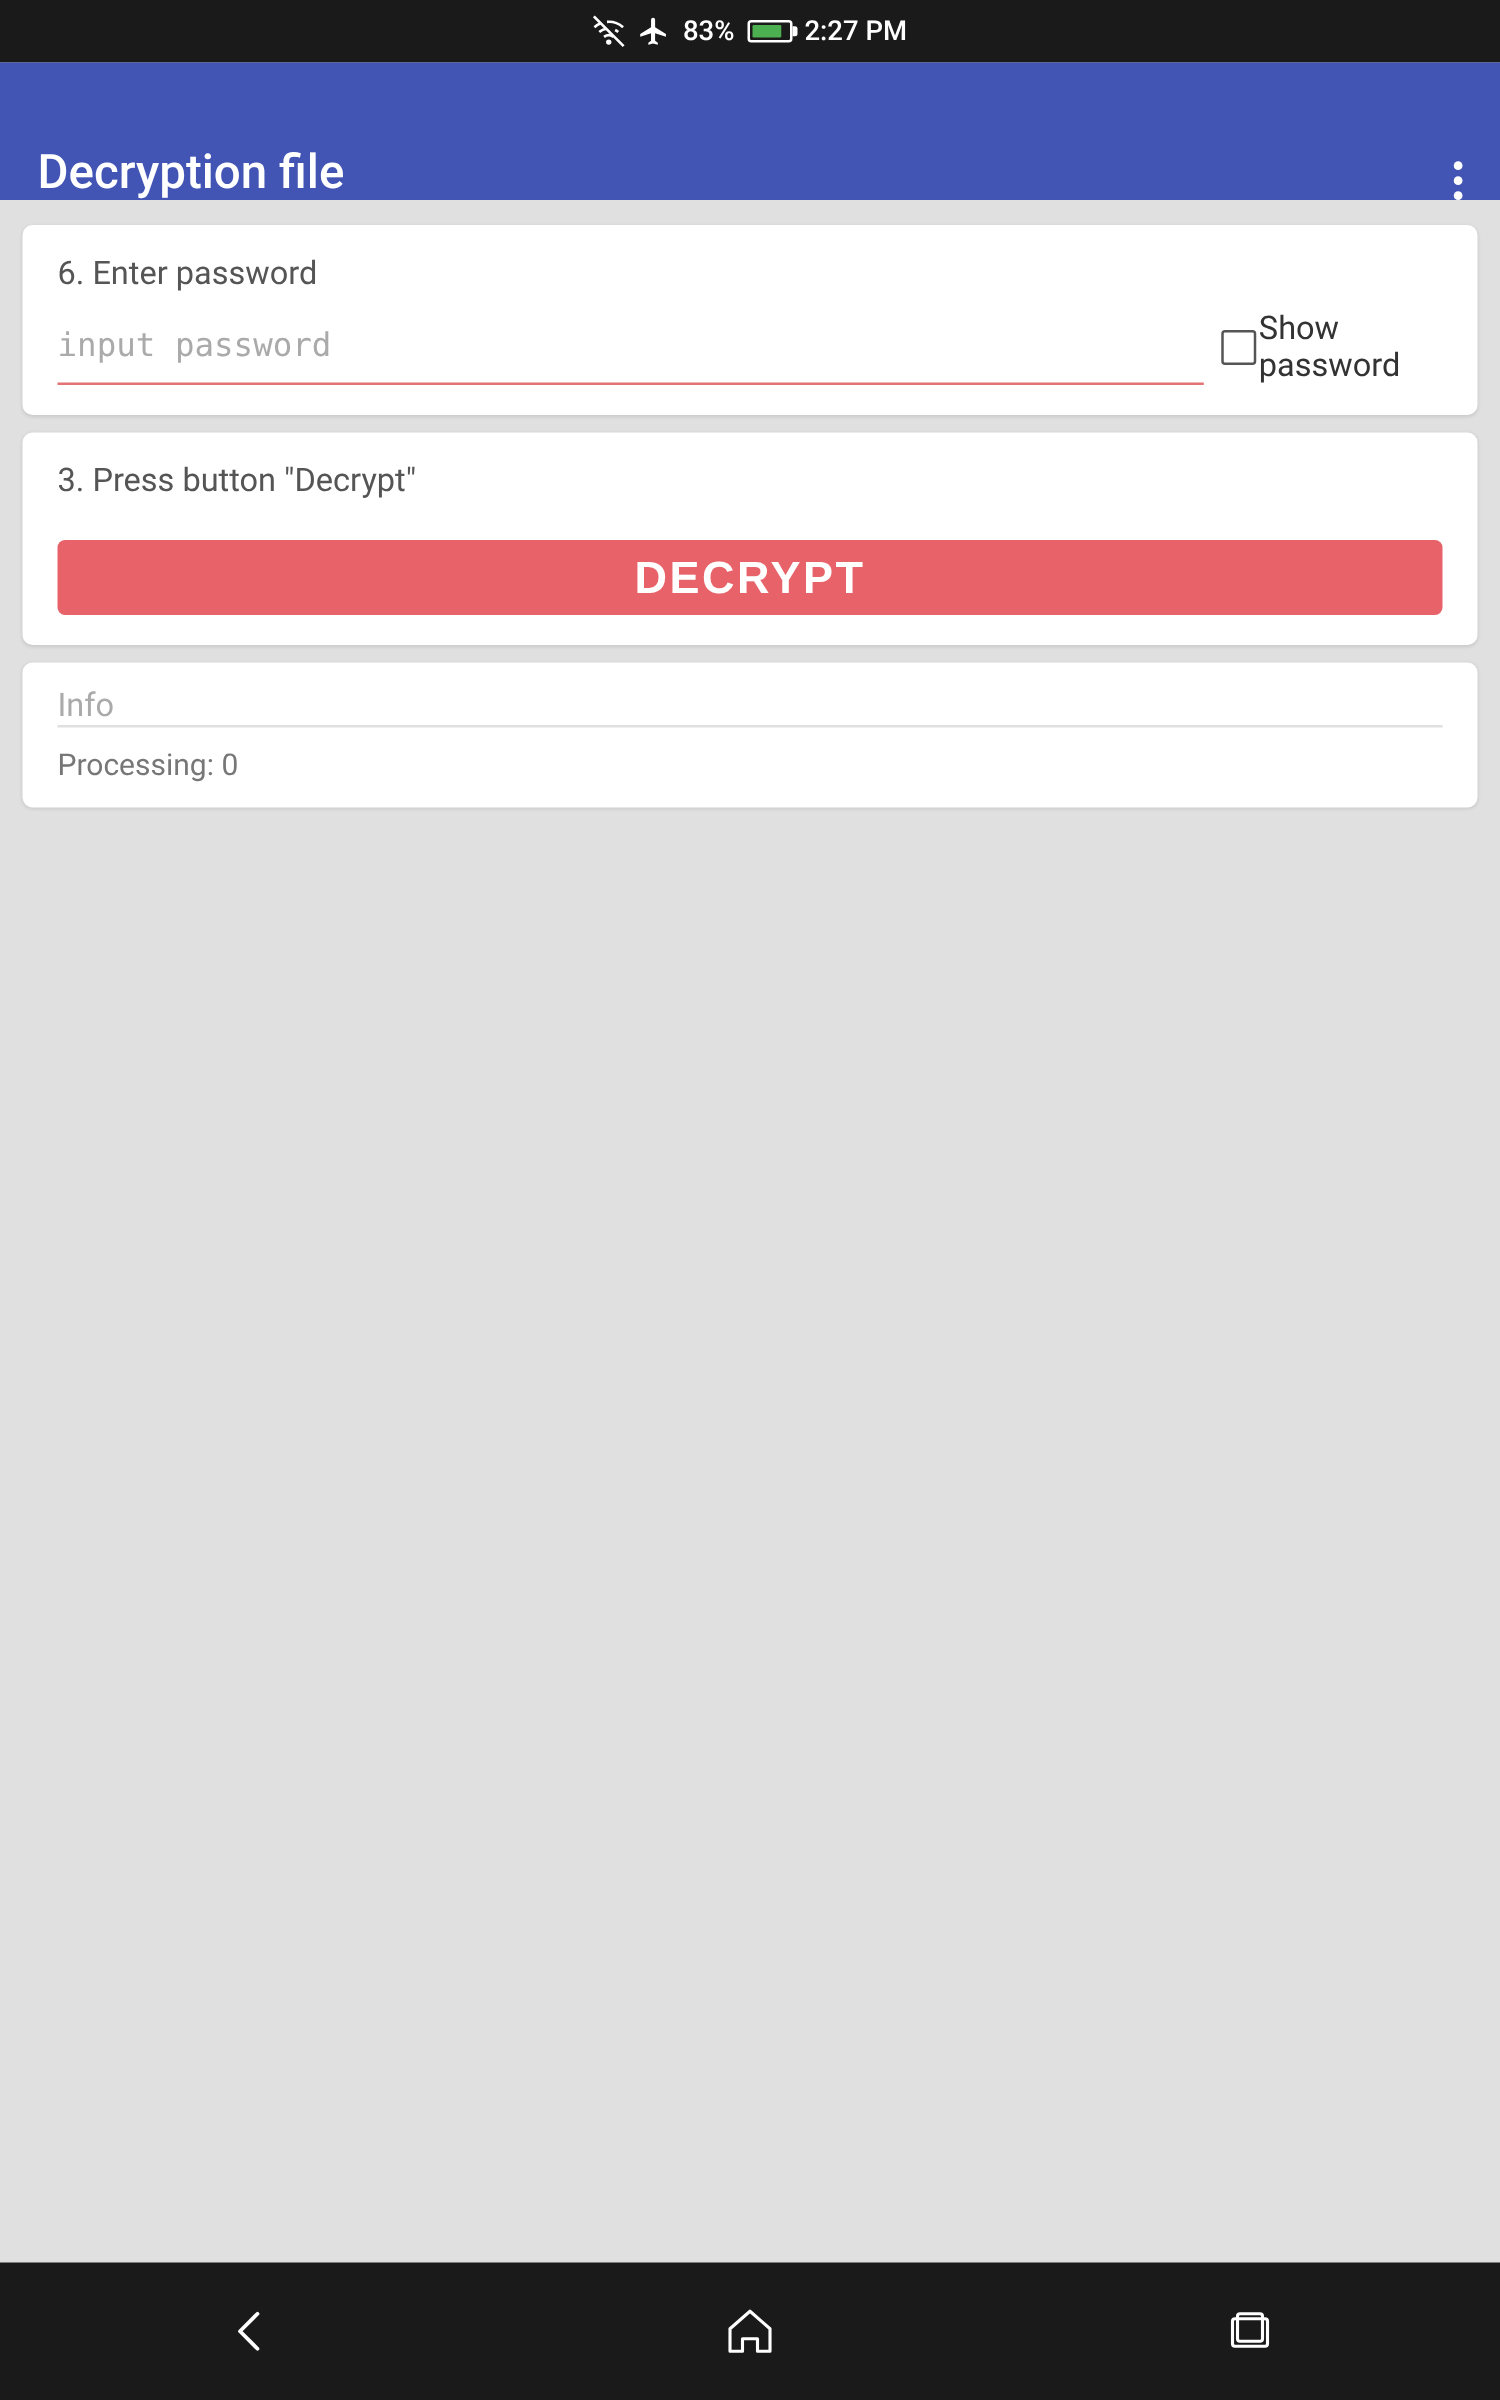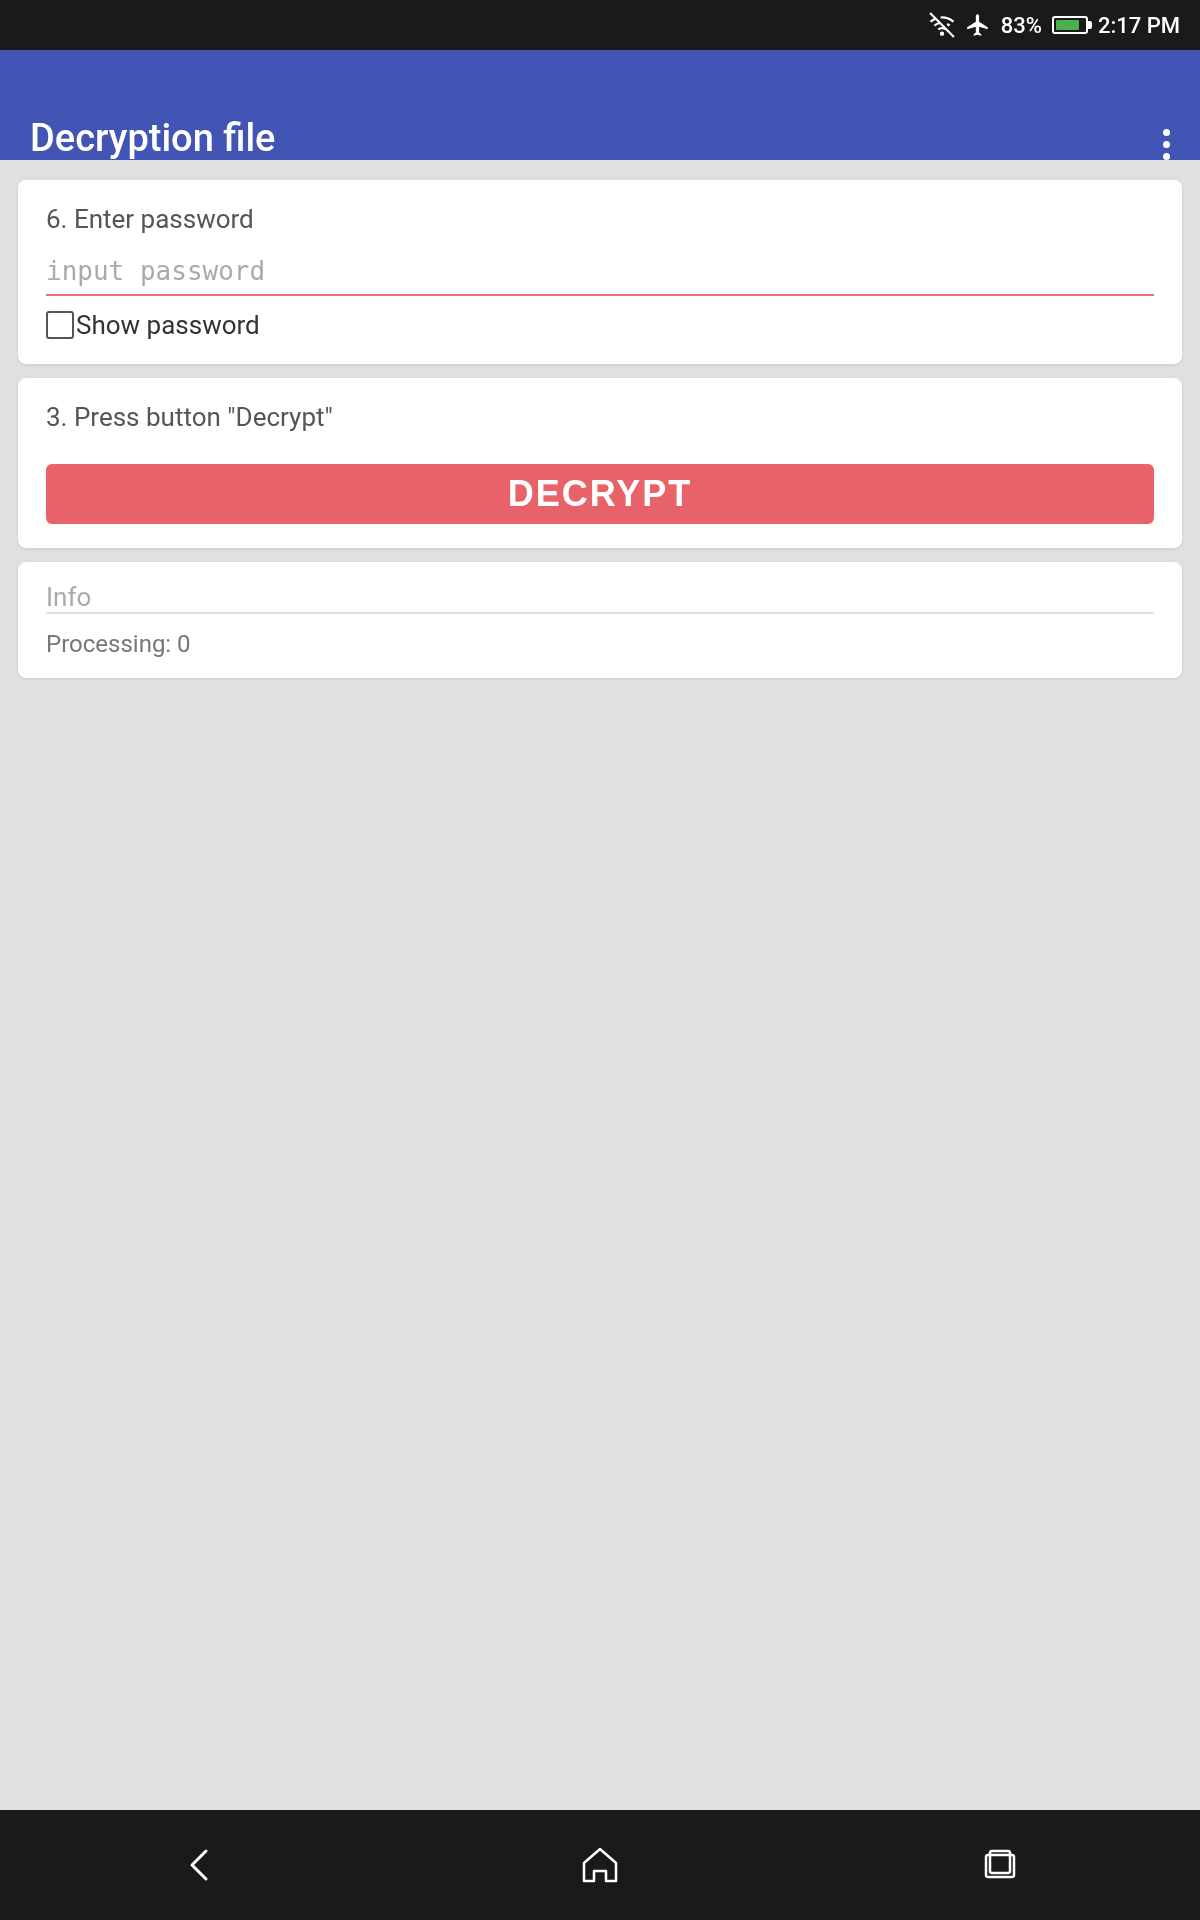--- a/index.html
+++ b/index.html
@@ -17,21 +17,21 @@
       flex-direction: column;
       overflow: hidden;
     }
 
     
     .status-bar {
       background-color: #1a1a1a;
       height: 50px;
       display: flex;
       align-items: center;
-      justify-content: flex-end;
+      justify-content: center;
       padding: 0 20px;
       gap: 12px;
       flex-shrink: 0;
     }
 
     .status-icons {
       display: flex;
       align-items: center;
       gap: 10px;
     }
@@ -172,21 +172,21 @@
     }
 
     .folder-icon svg {
       width: 100%;
       height: 100%;
     }
 
     
     .password-section {
       display: flex;
-      flex-direction: column;
+      flex-direction: row;
       gap: 14px;
     }
 
     .password-input {
       width: 100%;
       border: none;
       border-bottom: 2px solid #e57373;
       outline: none;
       font-size: 26px;
       font-family: monospace;
@@ -326,21 +326,21 @@
     </svg>
 
     <span class="status-text">83%</span>
 
     <div class="battery-icon">
       <div class="battery-body">
         <div class="battery-fill"></div>
       </div>
     </div>
 
-    <span class="status-text">2:17 PM</span>
+    <span class="status-text">2:27 PM</span>
   </div>
 </div>
 
 <div class="app-bar">
   <span class="app-title">Decryption file</span>
   <div class="more-icon">
     <div class="more-dot"></div>
     <div class="more-dot"></div>
     <div class="more-dot"></div>
   </div>

